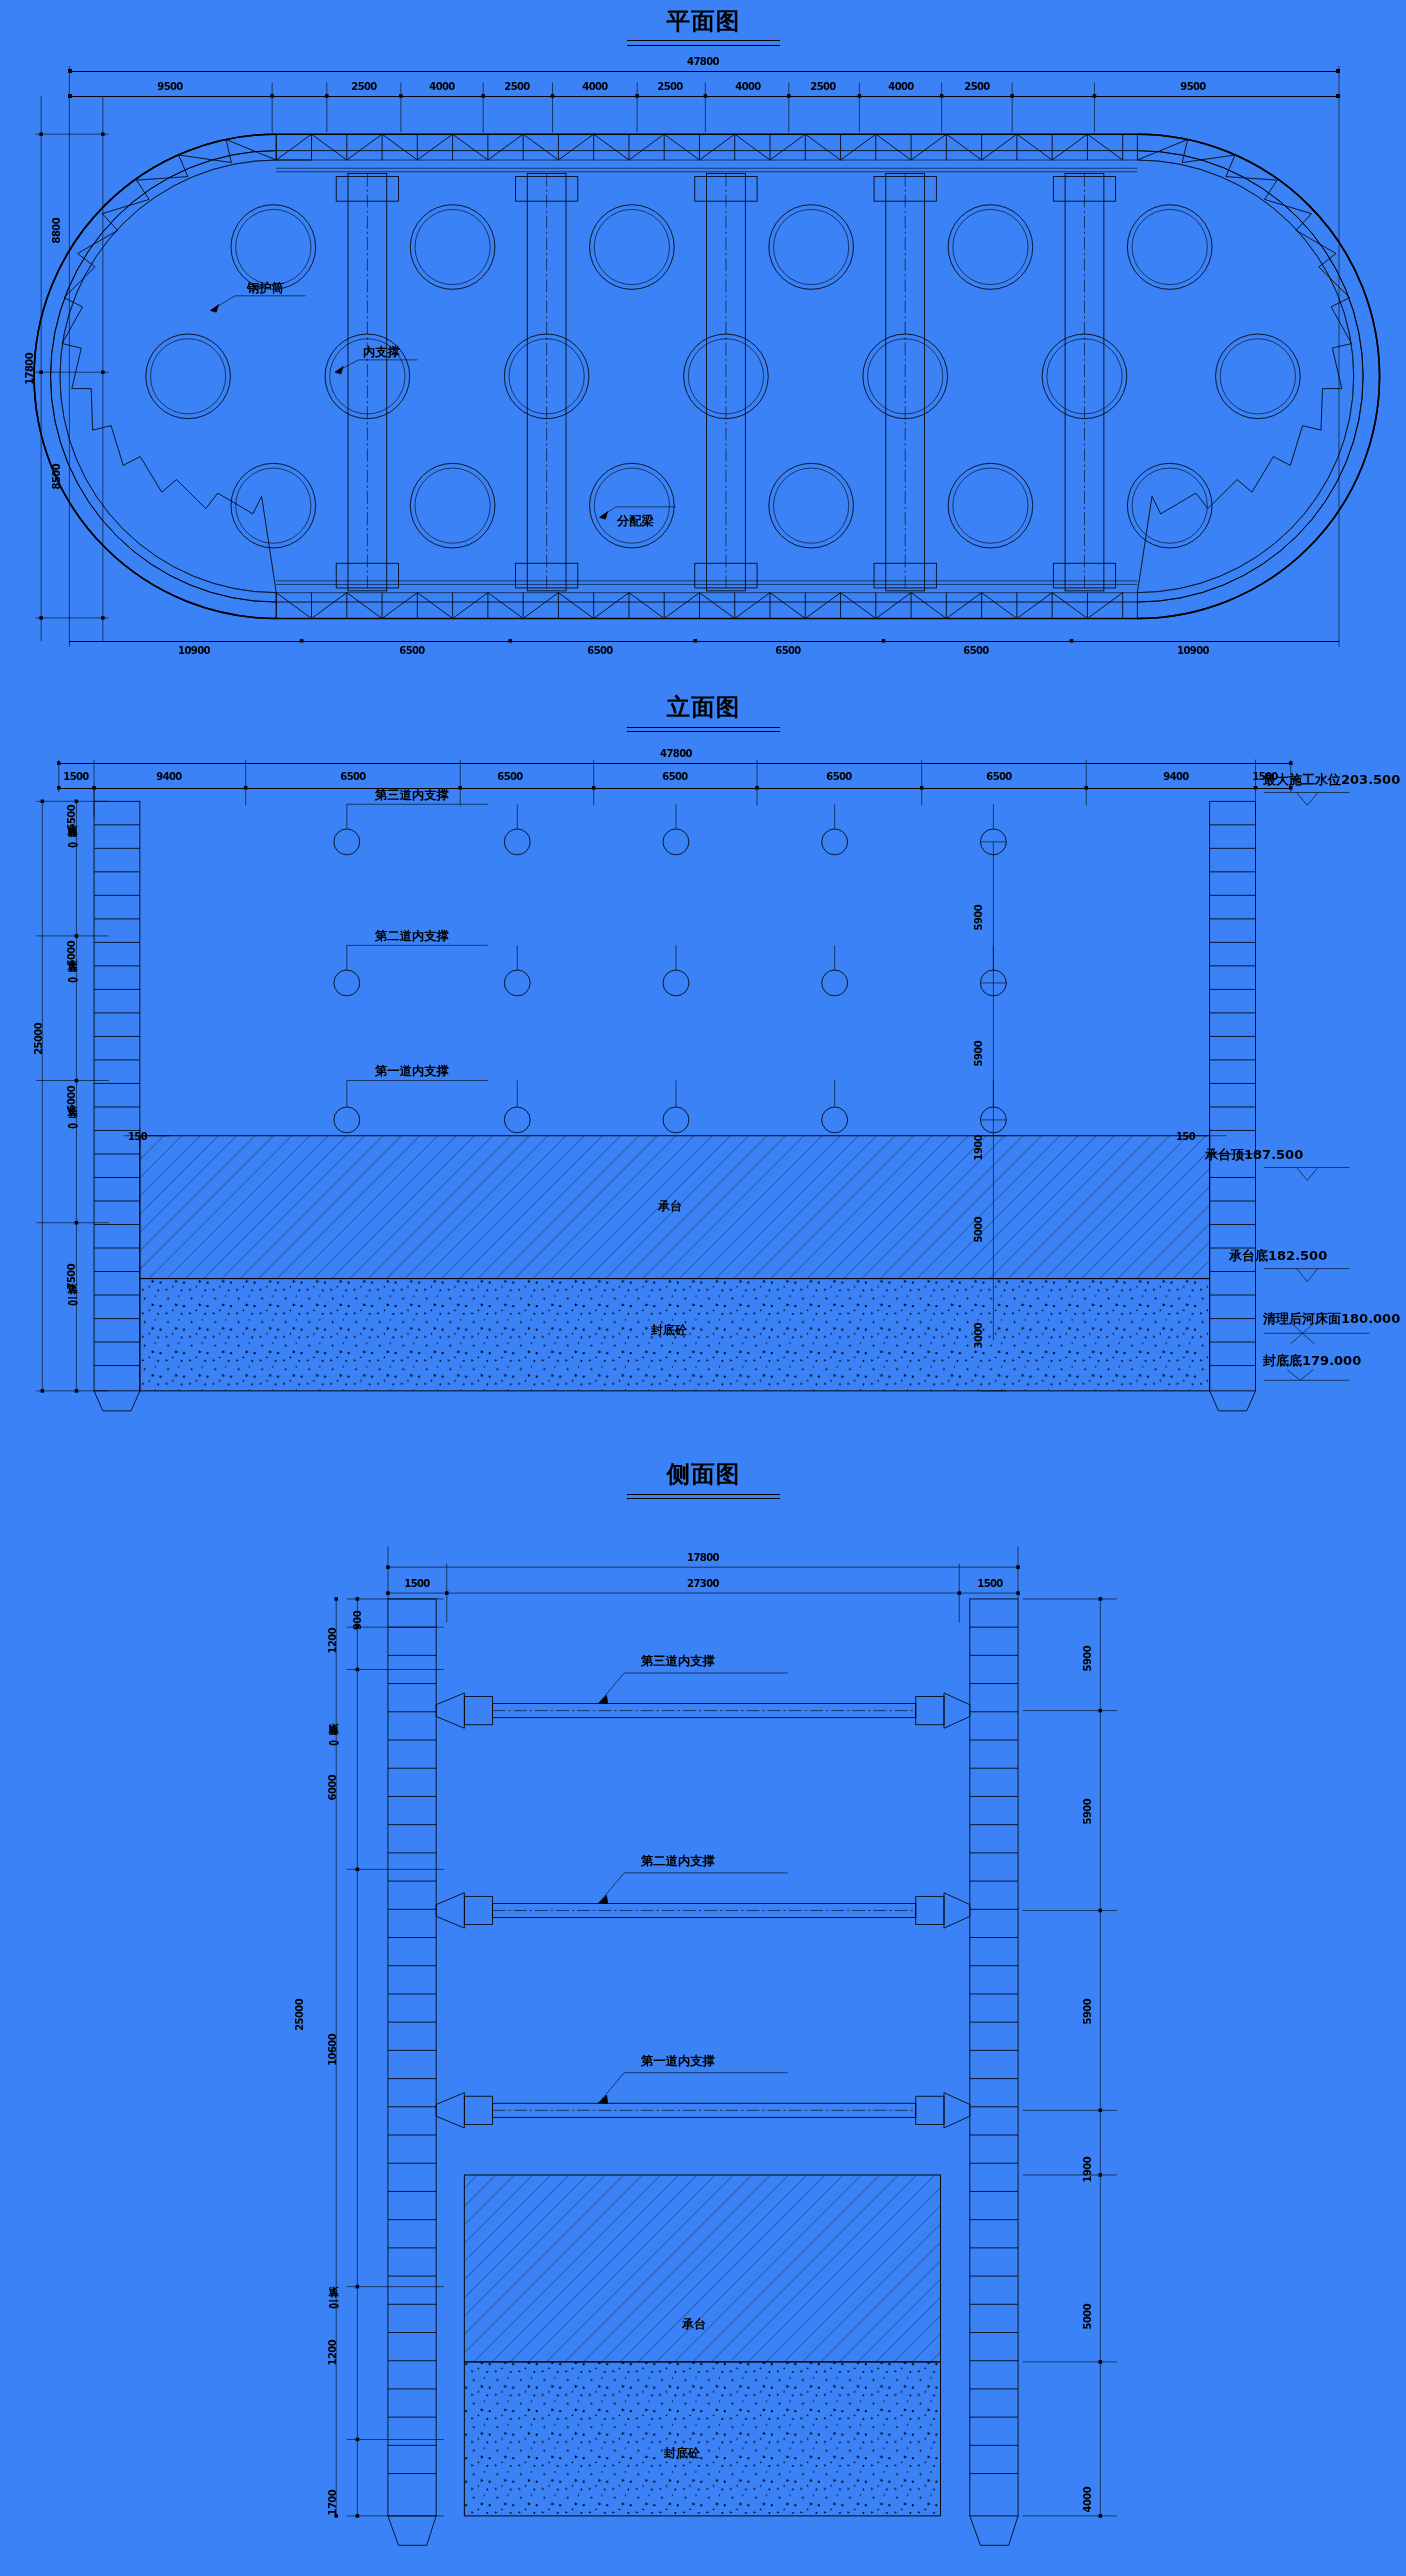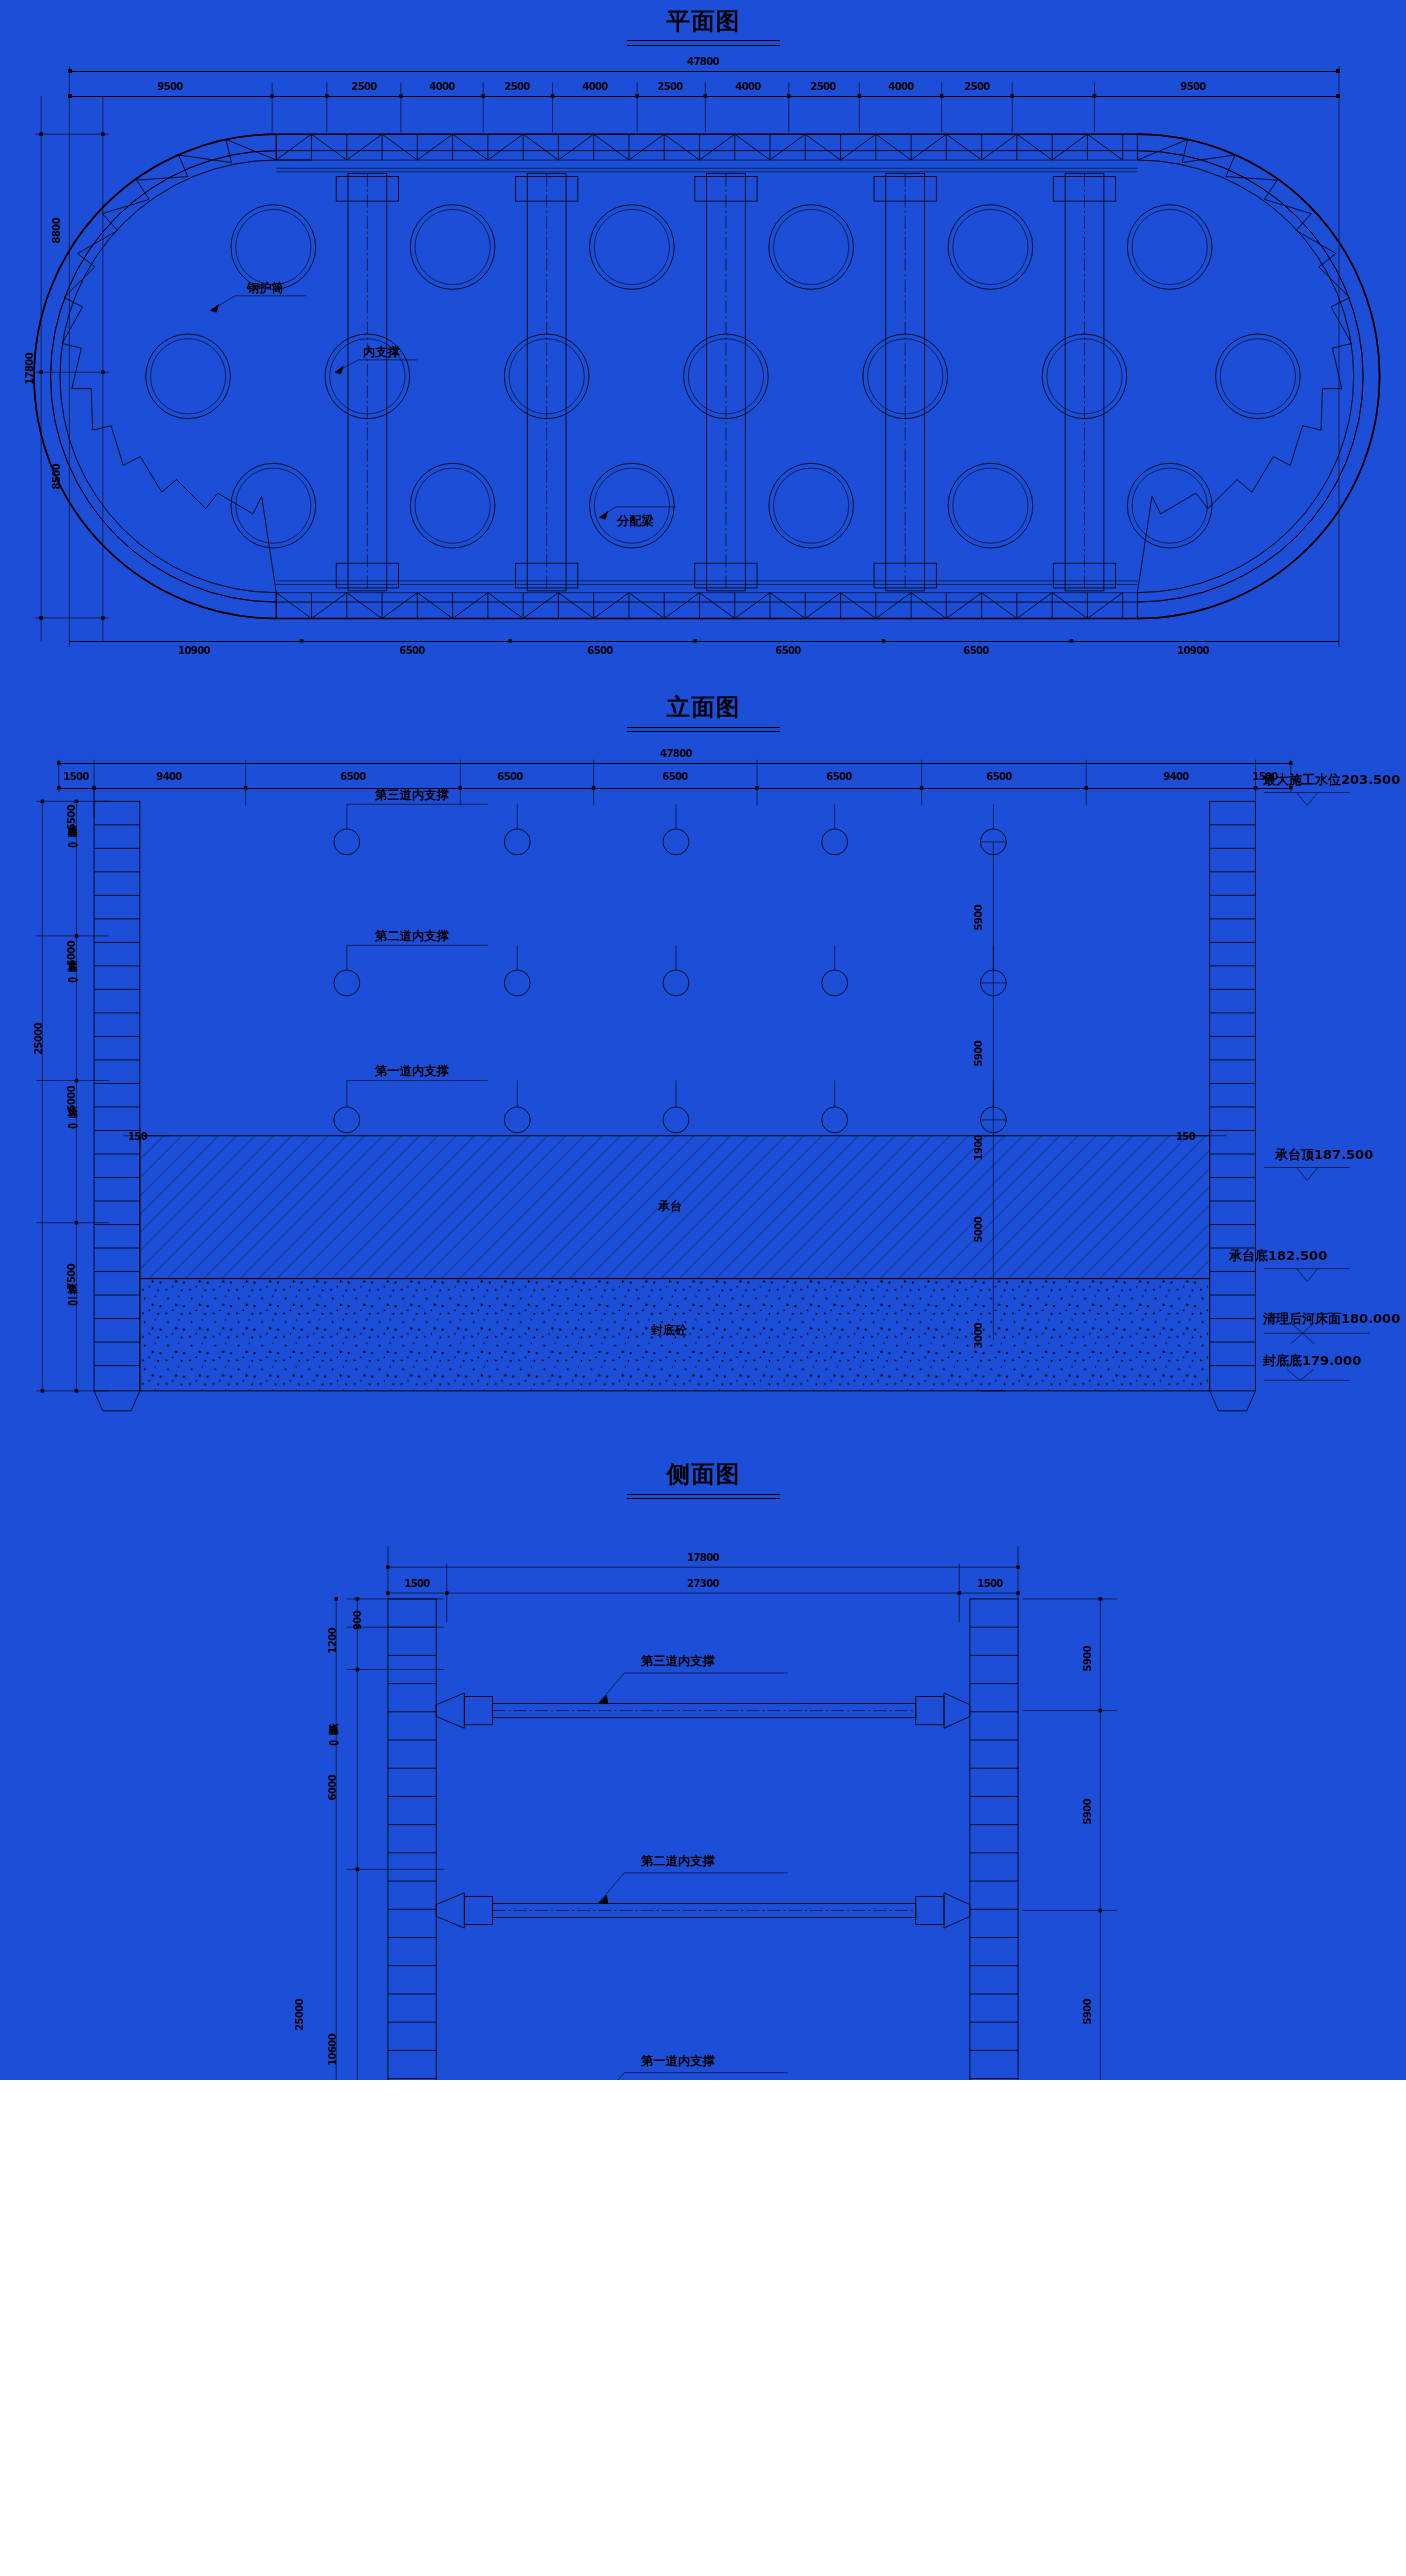--- a/index.html
+++ b/index.html
@@ -1,17 +1,17 @@
 <!DOCTYPE html>
 <html style="font-size:9.4px"><head>
 <meta charset="utf-8">
 <style>
   html,body{margin:0;padding:0;background:#ffffff;}
   body{font-family:"DejaVu Sans","Liberation Sans",sans-serif;color:#000;}
-  #page{position:relative;width:1406px;height:2080px;background:#1d4ed8;overflow:hidden;}
+  #page{position:relative;width:1406px;height:2576px;background:#3b82f6;overflow:hidden;}
 
   .ttl{position:absolute;text-align:center;font-size:23.5px;font-weight:700;letter-spacing:1.2px;}
   .ttl .u1{border-bottom:1.8px solid #000;padding-bottom:3.5px;display:block;}
   .ttl .u2{display:block;border-bottom:1.8px solid #000;height:3.5px;}
 
   .dim{position:absolute;font-size:10px;font-weight:700;letter-spacing:-0.6px;
        font-family:"DejaVu Sans","Liberation Sans",sans-serif;white-space:nowrap;}
   .dim.c{transform:translateX(-50%);}
   .dimv{position:absolute;font-size:10px;font-weight:700;white-space:nowrap;
         writing-mode:vertical-rl;transform:rotate(180deg);letter-spacing:-0.6px;}
@@ -649,21 +649,21 @@
   </svg>
 
   <div class="lbl" style="left:375px;top:787px;">第三道内支撑</div>
   <div class="lbl" style="left:375px;top:928px;">第二道内支撑</div>
   <div class="lbl" style="left:375px;top:1063px;">第一道内支撑</div>
 
   <div class="lbl big" style="left:658px;top:1198px;">承台</div>
   <div class="lbl big" style="left:651px;top:1322px;">封底砼</div>
 
   <div class="elevlbl" style="left:1263px;top:771px;">最大施工水位203.500</div>
-  <div class="elevlbl" style="left:1275px;top:1146px;">承台顶187.500</div>
+  <div class="elevlbl" style="left:1205px;top:1146px;">承台顶187.500</div>
   <div class="elevlbl" style="left:1229px;top:1247px;">承台底182.500</div>
   <div class="elevlbl" style="left:1263px;top:1310px;">清理后河床面180.000</div>
   <div class="elevlbl" style="left:1263px;top:1352px;">封底底179.000</div>
 
   <div class="ttl" style="left:627px;top:1458px;width:153px;">
     <span class="u1">侧面图</span>
     <span class="u2"></span>
   </div>
 
   <div class="dim c" style="left:703px;top:1552px;">17800</div>

